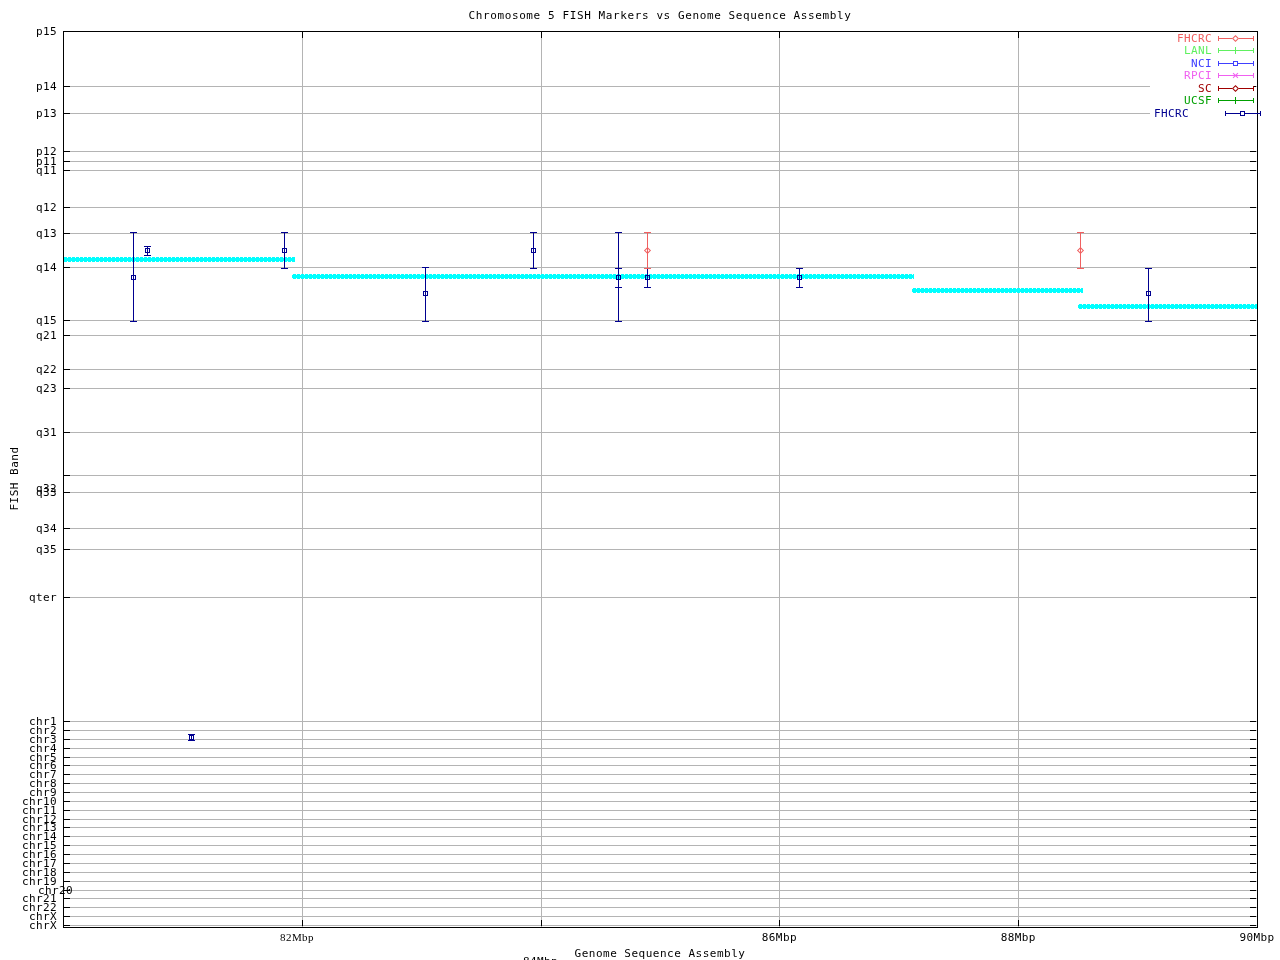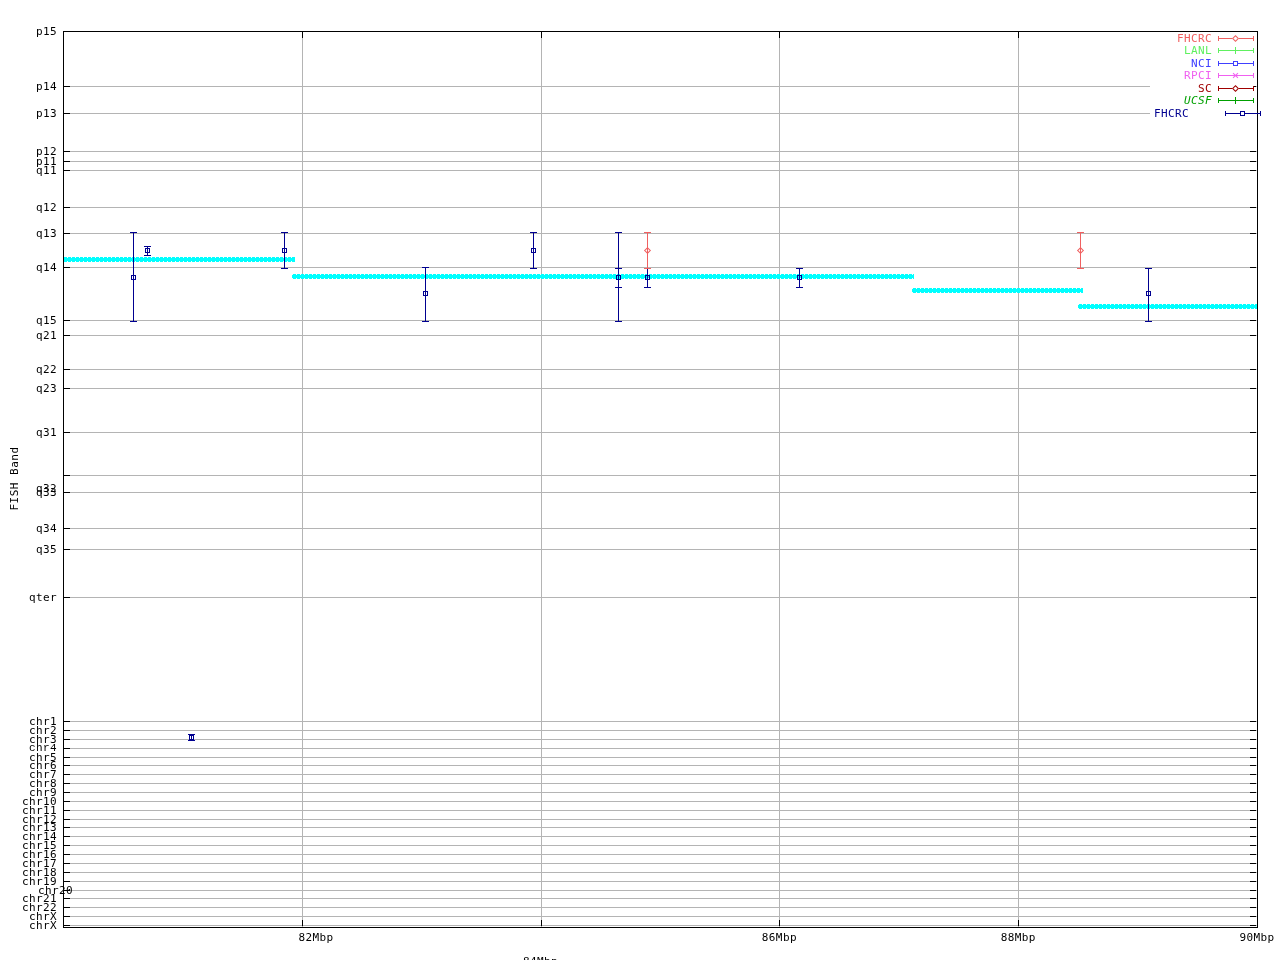--- a/index.html
+++ b/index.html
@@ -27,20 +27,21 @@
   .ebar-v{position:absolute;width:1px;}
   .ebar-cap{position:absolute;height:1px;}
   .pt-square{position:absolute;width:3px;height:3px;border:1px solid;background:transparent;}
   .pt-diamond{position:absolute;width:3px;height:3px;border:1px solid;background:transparent;transform:rotate(45deg);}
   .pt-line{position:absolute;background:currentColor;}
 </style>
 </head>
 <body>
 
 <div id="canvas">
+  <div id="chart-title" style="left:63px;top:10px;width:1194px;">Chromosome 5 FISH Markers vs Genome Sequence Assembly</div>
 
   <div id="layer-grid">
       <div class="grid-h" style="left: 64px; top: 86px; width: 1193px;"></div>
       <div class="grid-h" style="left: 64px; top: 113px; width: 1193px;"></div>
       <div class="grid-h" style="left: 64px; top: 151px; width: 1193px;"></div>
       <div class="grid-h" style="left: 64px; top: 161px; width: 1193px;"></div>
       <div class="grid-h" style="left: 64px; top: 170px; width: 1193px;"></div>
       <div class="grid-h" style="left: 64px; top: 207px; width: 1193px;"></div>
       <div class="grid-h" style="left: 64px; top: 233px; width: 1193px;"></div>
       <div class="grid-h" style="left: 64px; top: 267px; width: 1193px;"></div>
@@ -218,49 +219,50 @@
       <div class="ylab" style="left: 0px; top: 388px; width: 57px;">q23</div>
       <div class="ylab" style="left: 0px; top: 432px; width: 57px;">q31</div>
       <div class="ylab" style="left: 0px; top: 488px; width: 57px;">q32</div>
       <div class="ylab" style="left: 0px; top: 492px; width: 57px;">q33</div>
       <div class="ylab" style="left: 0px; top: 528px; width: 57px;">q34</div>
       <div class="ylab" style="left: 0px; top: 549px; width: 57px;">q35</div>
       <div class="ylab" style="left: 0px; top: 597px; width: 57px;">qter</div>
       <div class="ylab" style="left: 0px; top: 721px; width: 57px;">chr1</div>
       <div class="ylab" style="left: 0px; top: 729.9px; width: 57px;">chr2</div>
       <div class="ylab" style="left: 0px; top: 738.7px; width: 57px;">chr3</div>
-      <div class="ylab" style="left: 0px; top: 747.6px; width: 57px; font-family: Liberation Mono, monospace;">chr4</div>
+      <div class="ylab" style="left: 0px; top: 747.6px; width: 57px;">chr4</div>
       <div class="ylab" style="left: 0px; top: 756.5px; width: 57px;">chr5</div>
       <div class="ylab" style="left: 0px; top: 765.4px; width: 57px;">chr6</div>
       <div class="ylab" style="left: 0px; top: 774.2px; width: 57px;">chr7</div>
       <div class="ylab" style="left: 0px; top: 783.1px; width: 57px;">chr8</div>
       <div class="ylab" style="left: 0px; top: 792px; width: 57px;">chr9</div>
       <div class="ylab" style="left: 0px; top: 800.8px; width: 57px;">chr10</div>
       <div class="ylab" style="left: 0px; top: 809.7px; width: 57px;">chr11</div>
       <div class="ylab" style="left: 0px; top: 818.6px; width: 57px;">chr12</div>
       <div class="ylab" style="left: 0px; top: 827.4px; width: 57px;">chr13</div>
       <div class="ylab" style="left: 0px; top: 836.3px; width: 57px;">chr14</div>
       <div class="ylab" style="left: 0px; top: 845.2px; width: 57px;">chr15</div>
       <div class="ylab" style="left: 0px; top: 854px; width: 57px;">chr16</div>
       <div class="ylab" style="left: 0px; top: 862.9px; width: 57px;">chr17</div>
       <div class="ylab" style="left: 0px; top: 871.8px; width: 57px;">chr18</div>
       <div class="ylab" style="left: 0px; top: 880.7px; width: 57px;">chr19</div>
       <div class="ylab" style="left: 16px; top: 889.5px; width: 57px;">chr20</div>
       <div class="ylab" style="left: 0px; top: 898.4px; width: 57px;">chr21</div>
       <div class="ylab" style="left: 0px; top: 907.3px; width: 57px;">chr22</div>
       <div class="ylab" style="left: 0px; top: 916.1px; width: 57px;">chrX</div>
       <div class="ylab" style="left: 0px; top: 925px; width: 57px;">chrX</div>
-      <div class="xlab" style="left: 281px; top: 932px; width: 70px;">82Mbp</div>
+      <div class="xlab" style="left: 262px; top: 932px; width: 70px; font-family: Liberation Serif, serif;">82Mbp</div>
       <div class="xlab" style="left: 505.6px; top: 956px; width: 70px;">84Mbp</div>
       <div class="xlab" style="left: 744.4px; top: 932px; width: 70px;">86Mbp</div>
       <div class="xlab" style="left: 983.2px; top: 932px; width: 70px;">88Mbp</div>
       <div class="xlab" style="left: 1222px; top: 932px; width: 70px;">90Mbp</div>
     </div>
 
   <div id="y-axis-title" style="left:-26px;top:473px;width:80px;">FISH Band</div>
+  <div id="x-axis-title" style="left:63px;top:948px;width:1194px;">Genome Sequence Assembly</div>
 
   <div id="layer-legend">
       <div class="legend-row" style="left: 1150px; top: 32px; width: 100px; height: 12px;">
         <div class="legend-label" style="color: rgb(240, 96, 96);">FHCRC</div>
         <div class="legend-sample" style="color: rgb(240, 96, 96);">
           <div class="pt-line" style="left: 0px; top: 4px; width: 36px; height: 1px;"></div>
           <div class="pt-line" style="left: 0px; top: 2px; width: 1px; height: 5px;"></div>
           <div class="pt-line" style="left: 35px; top: 2px; width: 1px; height: 5px;"></div>
           <div class="pt-diamond" style="left: 15px; top: 2px; border-color: rgb(240, 96, 96); background: rgb(255, 255, 255);"></div>
         </div>
@@ -296,21 +298,21 @@
       <div class="legend-row" style="left: 1150px; top: 82px; width: 100px; height: 12px;">
         <div class="legend-label" style="color: rgb(160, 0, 0);">SC</div>
         <div class="legend-sample" style="color: rgb(160, 0, 0);">
           <div class="pt-line" style="left: 0px; top: 4px; width: 36px; height: 1px;"></div>
           <div class="pt-line" style="left: 0px; top: 2px; width: 1px; height: 5px;"></div>
           <div class="pt-line" style="left: 35px; top: 2px; width: 1px; height: 5px;"></div>
           <div class="pt-diamond" style="left: 15px; top: 2px; border-color: rgb(160, 0, 0); background: rgb(255, 255, 255);"></div>
         </div>
       </div>
       <div class="legend-row" style="left: 1150px; top: 94.5px; width: 100px; height: 12px;">
-        <div class="legend-label" style="color: rgb(0, 160, 0); font-style: italic;">UCSF</div>
+        <div class="legend-label" style="color: rgb(0, 160, 0);">UCSF</div>
         <div class="legend-sample" style="color: rgb(0, 160, 0);">
           <div class="pt-line" style="left: 0px; top: 4px; width: 36px; height: 1px;"></div>
           <div class="pt-line" style="left: 0px; top: 2px; width: 1px; height: 5px;"></div>
           <div class="pt-line" style="left: 35px; top: 2px; width: 1px; height: 5px;"></div>
           <div class="pt-line" style="left: 17px; top: 1px; width: 1px; height: 7px;"></div>
         </div>
       </div>
       <div class="legend-row" style="left: 1150px; top: 107px; width: 100px; height: 12px; gap: 36px;">
         <div class="legend-label" style="color: rgb(0, 0, 144);">FHCRC</div>
         <div class="legend-sample" style="color: rgb(0, 0, 144);">

